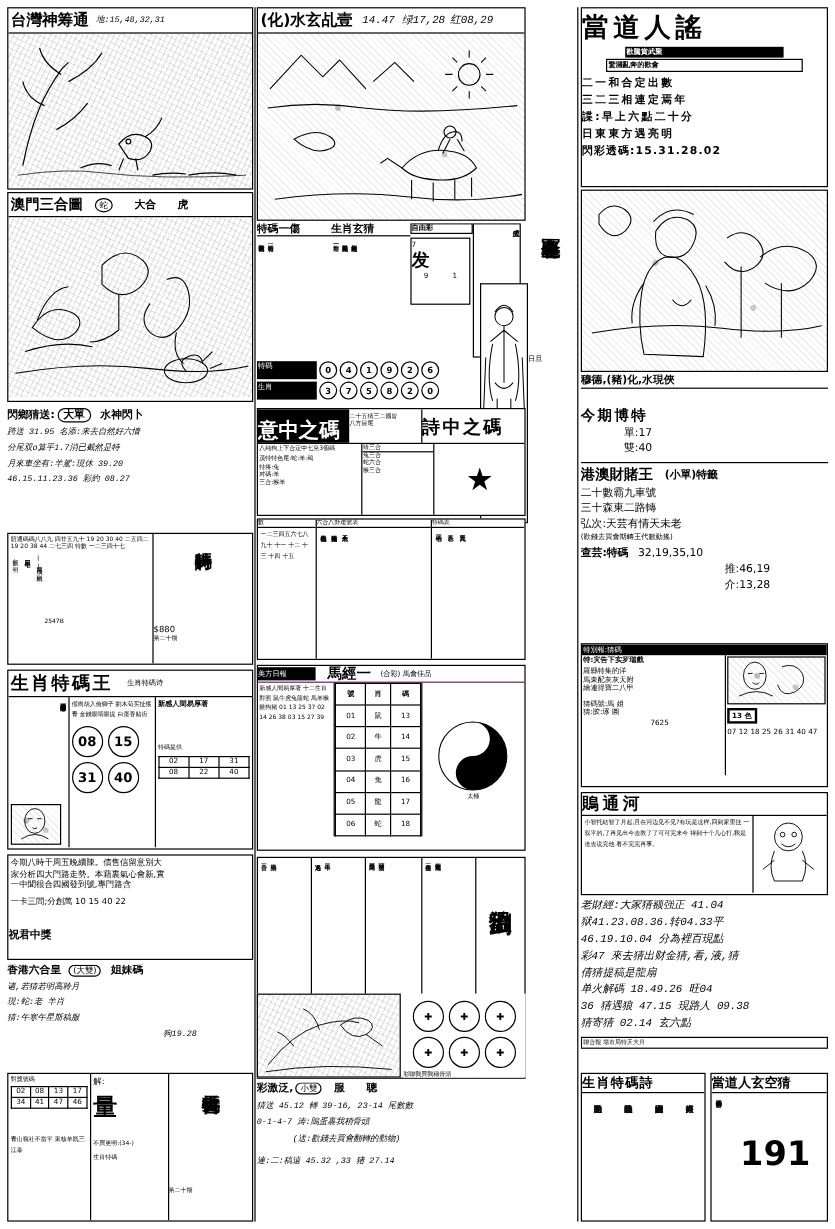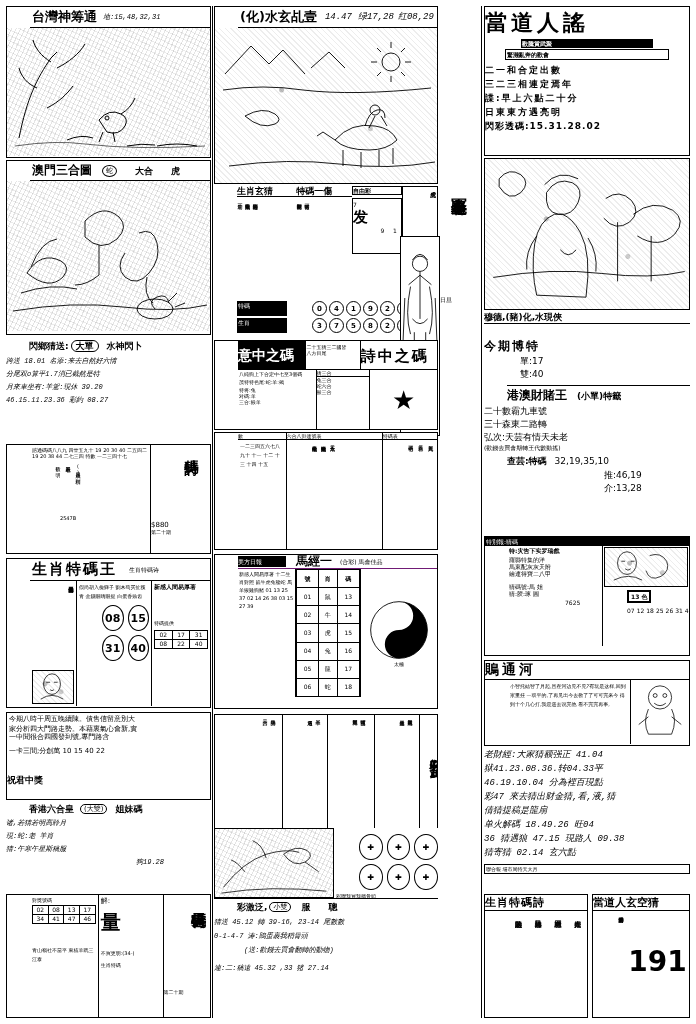--- a/index.html
+++ b/index.html
@@ -10,21 +10,21 @@
   .v{writing-mode:vertical-rl;text-orientation:upright;}
   .ct{text-align:left;}
   .bold{font-weight:bold;}
   .tiny{font-size:5px;line-height:6px;}
   .xs{font-size:6px;line-height:7px;}
   .sm{font-size:7px;line-height:8px;}
   .md{font-size:9px;line-height:10px;}
   .lg{font-size:12px;line-height:13px;}
   .inv{background:#000;color:#fff;}
   .hand{font-family:Liberation Mono, monospace;font-style:italic;}
-  .row{display:flex;margin-left:23px;}
+  .row{display:flex;}
   .col{display:flex;flex-direction:column;}
   .fill{width:100%;height:100%;}
   .center{display:flex;align-items:center;justify-content:center;}
   .ball{border:1px solid #000;border-radius:50%;display:inline-flex;align-items:center;justify-content:center;font-weight:bold;background:#fff;}
   .grid-t{border-collapse:collapse;}
   .grid-t td,.grid-t th{border:1px solid #000;padding:0 1px;font-size:6px;text-align:center;line-height:8px;}
   .sketch{background:
      repeating-linear-gradient(115deg, rgba(0,0,0,0.10) 0 1px, rgba(0,0,0,0) 1px 4px),
      repeating-linear-gradient(25deg, rgba(0,0,0,0.08) 0 1px, rgba(0,0,0,0) 1px 5px);
   }
@@ -130,33 +130,33 @@
           <path d="M148 128 q-8 -8 2 -12 q10 -4 12 6"></path>
           <path d="M162 120 l8 -8 M168 126 l10 -4"></path>
           <path d="M6 130 q60 -10 110 -4 q50 6 84 -2"></path>
         </g>
       </svg>
     </div>
   </div>
 
   <div class="box noborder" style="left:214px;top:186px;width:224px;height:150px;">
     <div class="row" style="align-items:flex-start;">
+      <div class="col" style="width:62px;">
+        <div class="bold md ct" style="border-bottom:1px solid #000;">特碼一傷</div>
+        <div class="tiny" style="margin-top:3px;">
+          <div class="v" style="height:86px;display:inline-block;">到數前雙眼蛇東</div>
+          <div class="v" style="height:86px;display:inline-block;">明有一富特報</div>
+        </div>
+      </div>
       <div class="col" style="width:66px;">
         <div class="bold md" style="border-bottom:1px solid #000;">生肖玄猜</div>
         <div class="tiny" style="margin-top:3px;">
           <div class="v" style="height:84px;display:inline-block;">一期看一什</div>
           <div class="v" style="height:84px;display:inline-block;">眼東東我期馬兔</div>
           <div class="v" style="height:84px;display:inline-block;">馬到出玄遇蛇雞</div>
-        </div>
-      </div>
-      <div class="col" style="width:62px;">
-        <div class="bold md ct" style="border-bottom:1px solid #000;">特碼一傷</div>
-        <div class="tiny" style="margin-top:3px;">
-          <div class="v" style="height:86px;display:inline-block;">到數前雙眼蛇東</div>
-          <div class="v" style="height:86px;display:inline-block;">明有一富特報</div>
         </div>
       </div>
       <div class="col" style="width:52px;">
         <div class="bold xs ct" style="border:1px solid #000;">自由彩</div>
         <div class="box" style="position:relative;left:0;top:0;width:50px;height:56px;margin-top:3px;">
           <div class="ct xs" style="margin-top:2px;">7</div>
           <div class="ct bold" style="font-size:15px;">发</div>
           <div class="row ct" style="justify-content:space-around;">
             <span class="xs">9</span>
             <span class="xs">1</span>
@@ -252,21 +252,21 @@
     <div class="md" style="margin-top:4px;padding-left:120px;">推:46,19</div>
     <div class="md" style="margin-top:3px;padding-left:120px;">介:13,28</div>
   </div>
 
   <div class="box noborder" style="left:6px;top:340px;width:205px;height:100px;">
     <div class="row" style="align-items:center;">
       <div class="bold md">閃鄉猜送:</div>
       <div class="bold md" style="border:1px solid #000;border-radius:8px;padding:0 4px;margin-left:2px;">大單</div>
       <div class="bold md" style="margin-left:8px;">水神閃卜</div>
     </div>
-    <div class="sm hand" style="margin-top:5px;">跨送 18.01 名添:来去自然好六情</div>
+    <div class="sm hand" style="margin-top:5px;">跨送 31.95 名添:来去自然好六情</div>
     <div class="sm hand" style="margin-top:5px;">分尾双o算平1.7消已截然是特</div>
     <div class="sm hand" style="margin-top:5px;">月來車坐有:羊駕:現休 39.20</div>
     <div class="sm hand" style="margin-top:5px;">46.15.11.23.36  彩約 08.27</div>
   </div>
 
   <div class="box" style="left:6px;top:444px;width:205px;height:110px;">
     <div class="row fill">
       <div class="col" style="width:120px;border-right:1px solid #000;">
         <div class="tiny" style="padding:2px;">賠通碼碼八八九 四廿五九十 19 20 30 40 二五四二 19 20 38 44 二七三四 特數 一二三四十七</div>
         <div class="row" style="gap:4px;padding:2px;">
@@ -279,21 +279,21 @@
       <div class="col ct" style="width:82px;">
         <div class="title-v bold" style="font-size:14px;height:72px;margin:4px auto 0 auto;">特碼詩</div>
         <div class="sm ct">$880</div>
         <div class="tiny ct">第二十期</div>
       </div>
     </div>
   </div>
 
   <div class="box" style="left:214px;top:340px;width:224px;height:90px;">
     <div class="row" style="height:28px;">
-      <div class="inv ct bold" style="width:76px;font-size:14px;padding-top:6px;">意中之碼</div>
+      <div class="inv ct bold" style="width:76px;font-size:17px;padding-top:6px;">意中之碼</div>
       <div class="col" style="width:60px;border-left:1px solid #000;border-right:1px solid #000;">
         <div class="tiny ct" style="padding-top:3px;">二十五猜三二國皆</div>
         <div class="tiny ct">八方目尾</div>
       </div>
       <div class="ct bold" style="width:86px;font-size:15px;padding-top:6px;letter-spacing:2px;">詩中之碼</div>
     </div>
     <div class="row" style="border-top:1px solid #000;height:60px;">
       <div class="col tiny" style="width:86px;border-right:1px solid #000;padding:1px;">
         <div>八純狗上下合定中七至3個碼</div>
         <div style="margin-top:2px;">茂特特色尾:蛇:羊:鵐</div>

